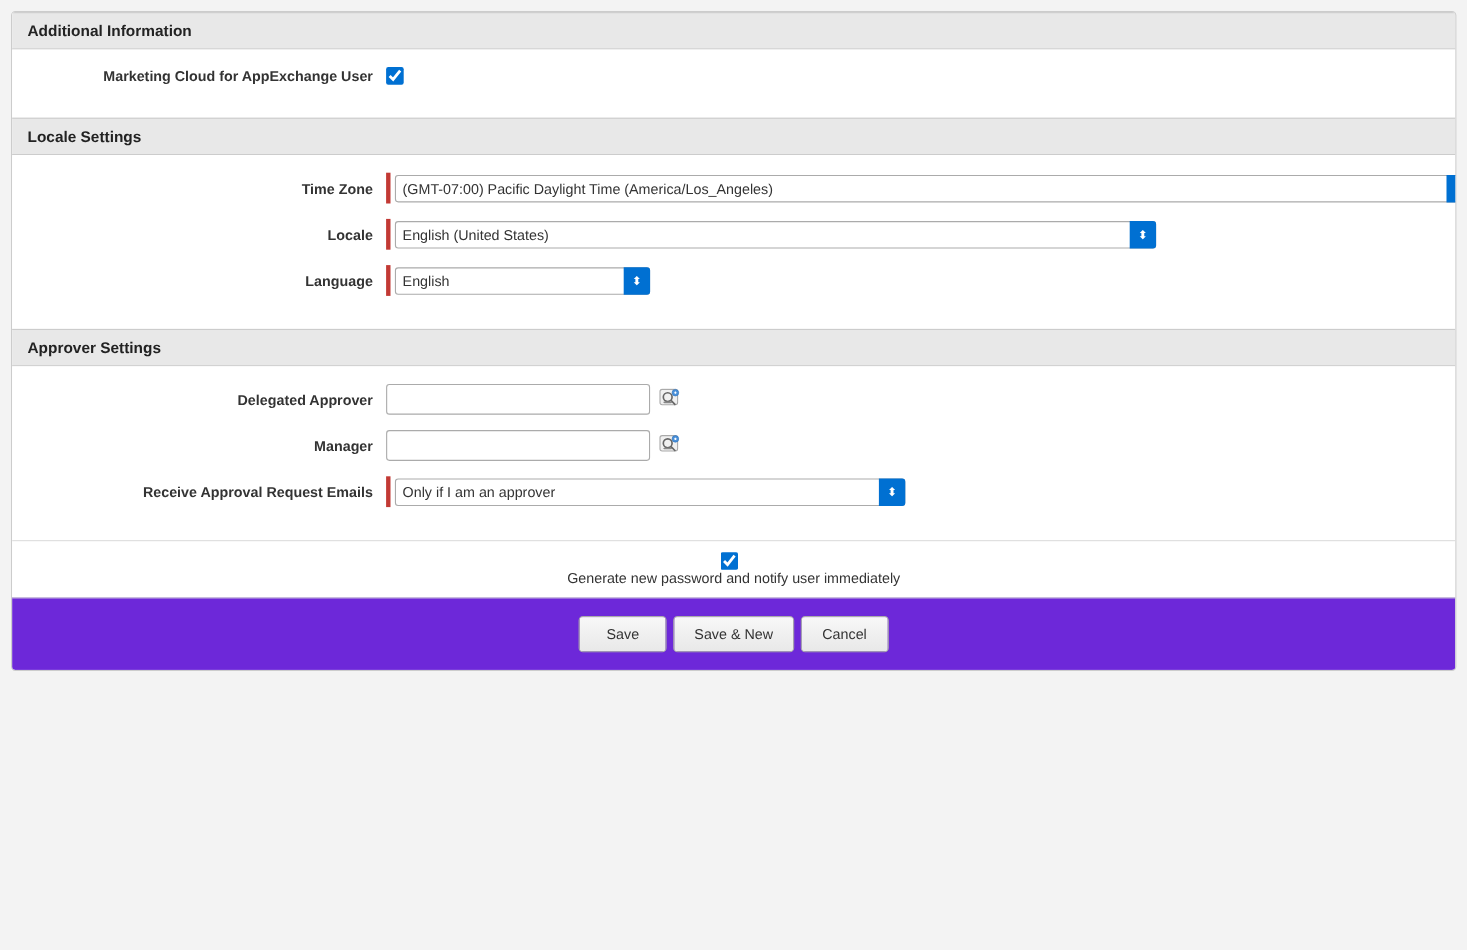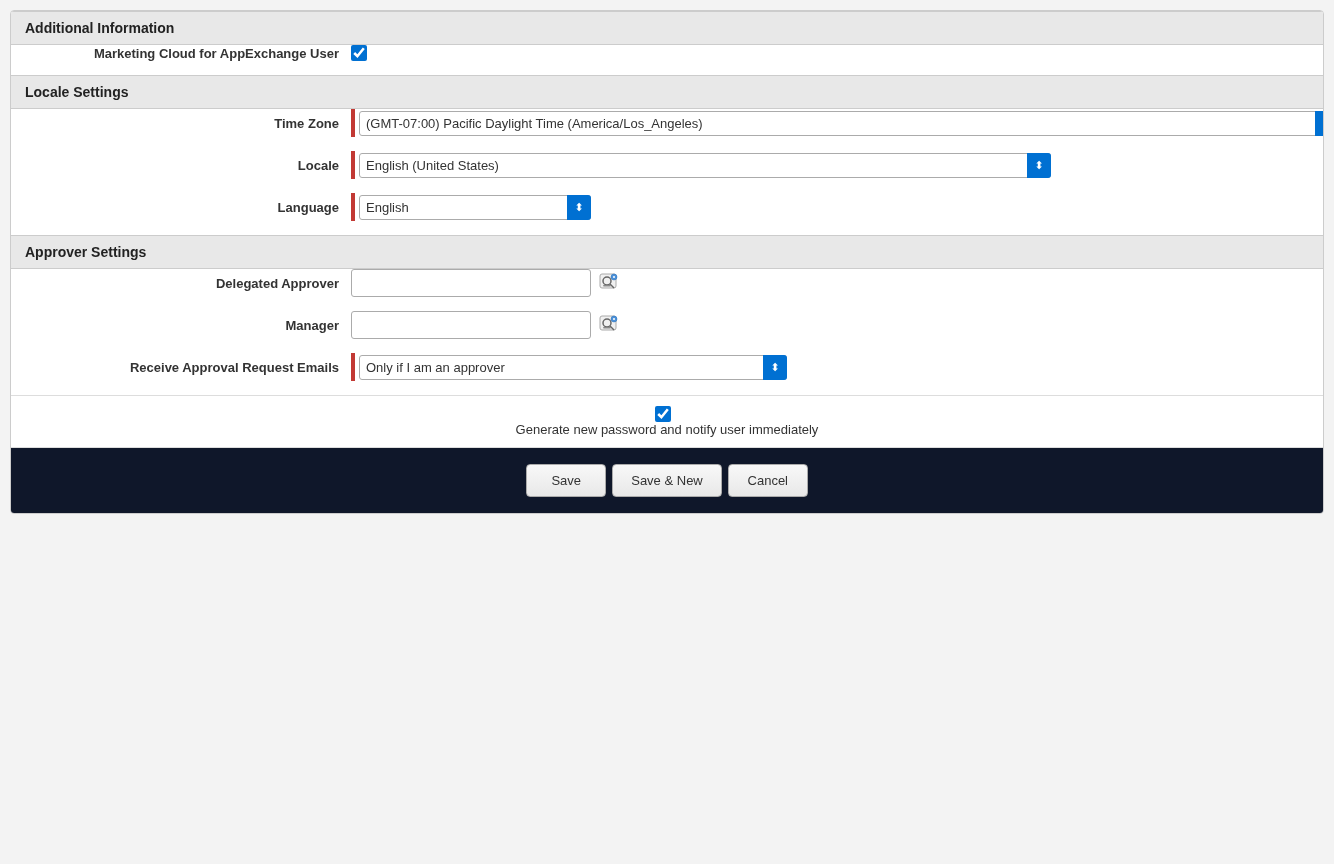--- a/index.html
+++ b/index.html
@@ -34,21 +34,21 @@
     }
 
     .section-header h2 {
       font-size: 14px;
       font-weight: bold;
       color: #222;
     }
 
     
     .section-content {
-      padding: 0 20px;
+      padding: 16px 20px;
       background: #fff;
     }
 
     
     .form-row {
       display: flex;
       align-items: center;
       margin-bottom: 14px;
     }
 
@@ -137,21 +137,21 @@
 
     .select-locale {
       width: 692px;
     }
 
     .select-language {
       width: 232px;
     }
 
     .select-approval {
-      width: 428px;
+      width: 464px;
     }
 
     
     input[type="text"].form-input {
       border: 1px solid #ababab;
       border-radius: 3px;
       padding: 4px 6px;
       font-size: 13px;
       width: 240px;
       height: 28px;
@@ -197,21 +197,21 @@
       color: #333;
     }
 
     
     .footer-buttons {
       border-top: 1px solid #ddd;
       padding: 16px 20px;
       display: flex;
       justify-content: center;
       gap: 6px;
-      background: #0f172a;
+      background: #6d28d9;
       align-items: flex-end;
     }
 
     .btn {
       padding: 8px 18px;
       font-size: 13px;
       border-radius: 4px;
       cursor: pointer;
       font-weight: normal;
       min-width: 80px;

